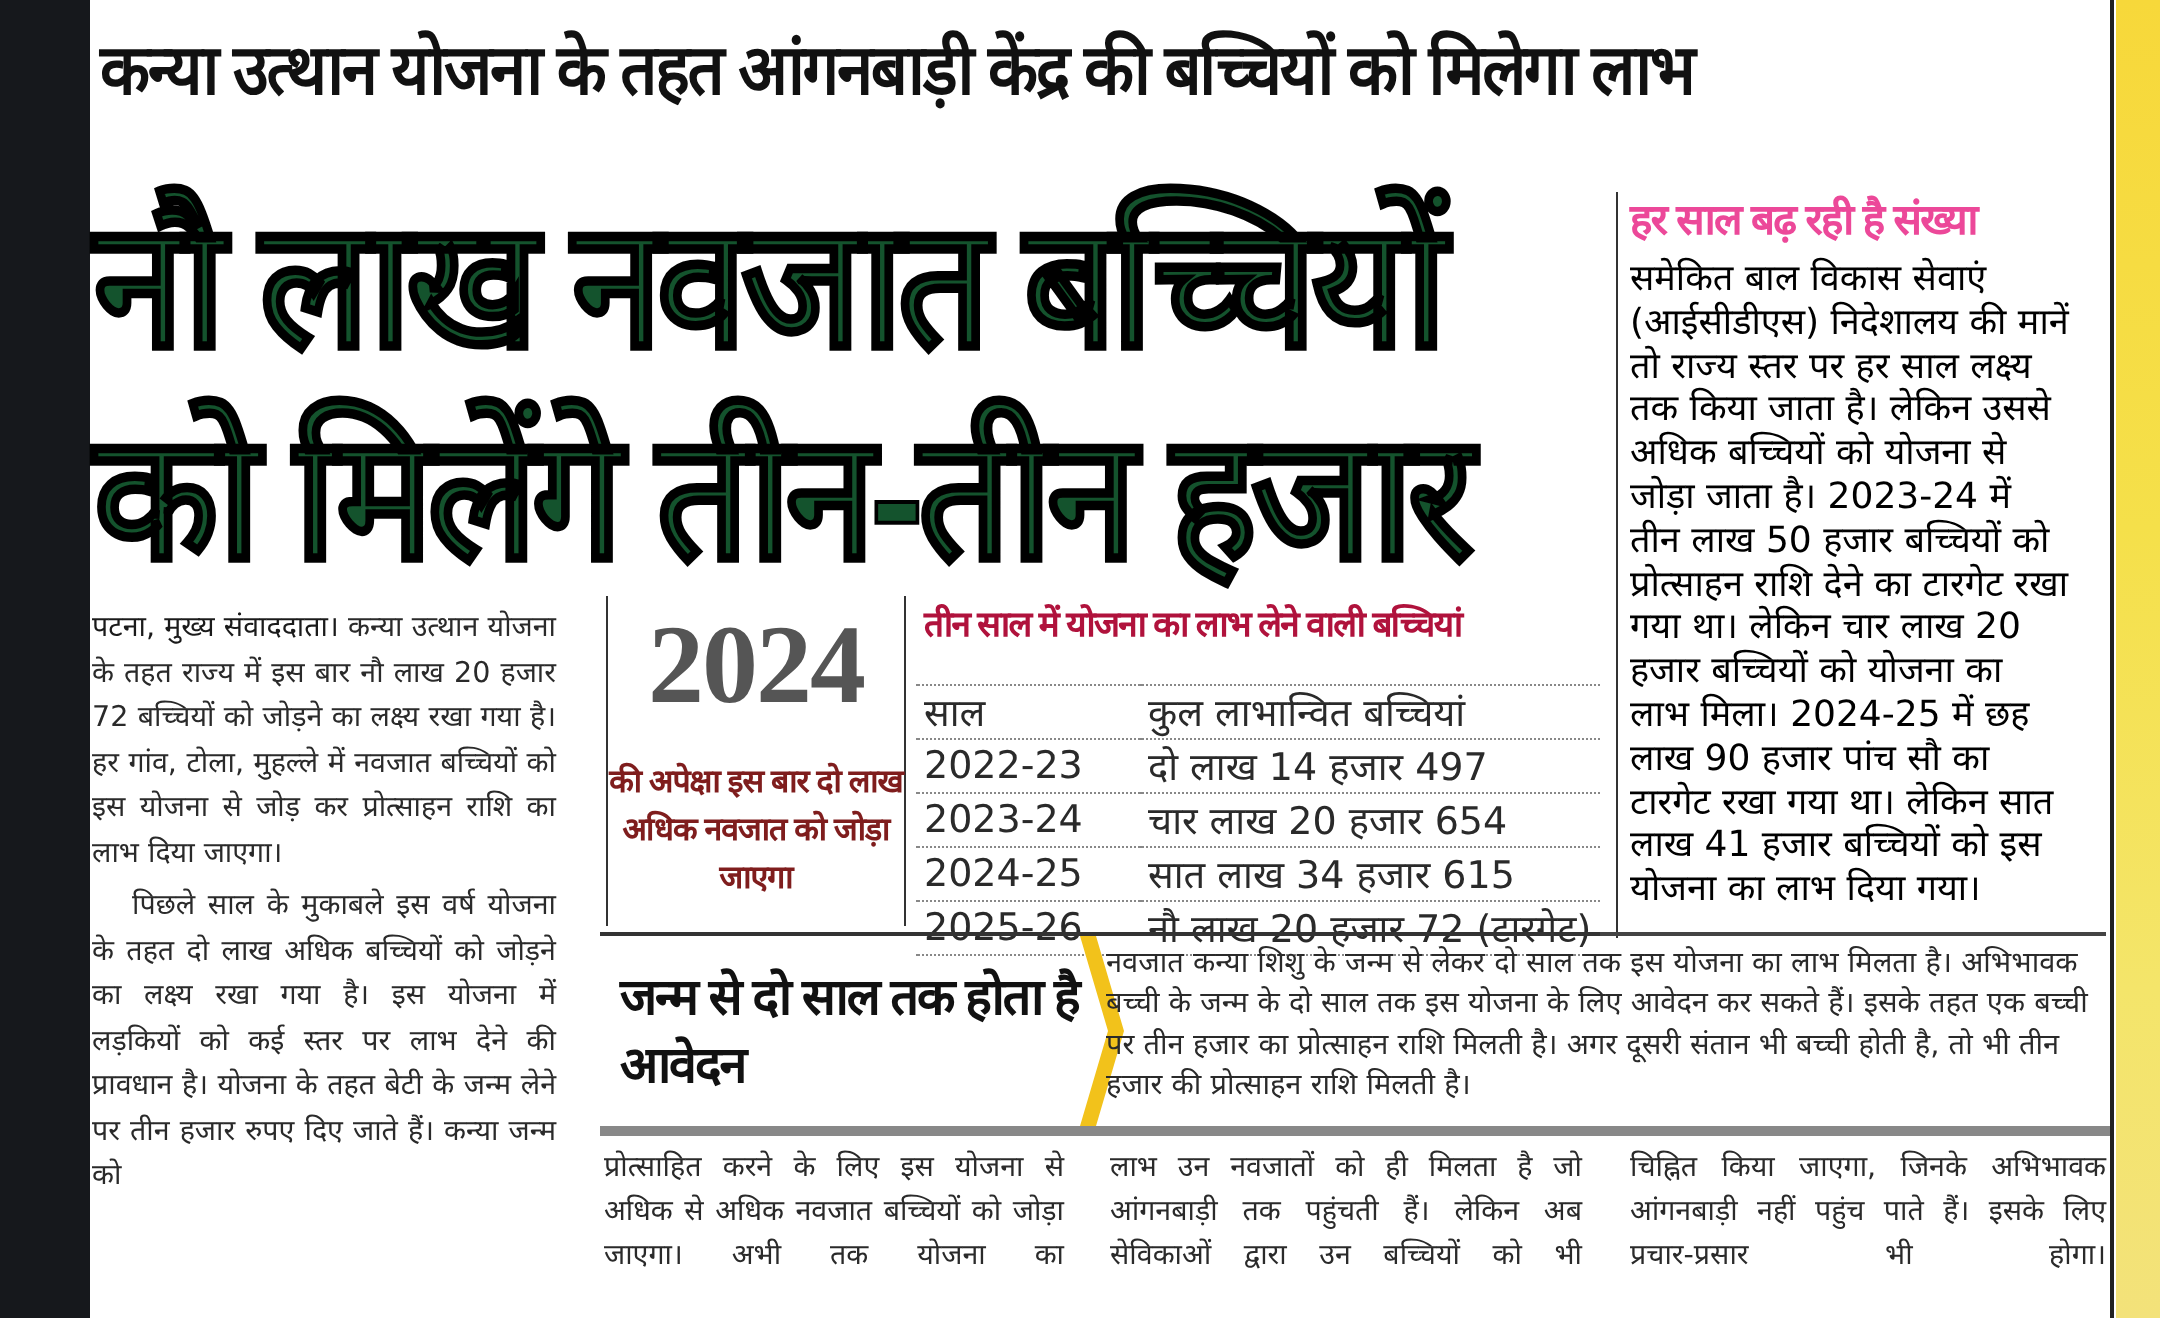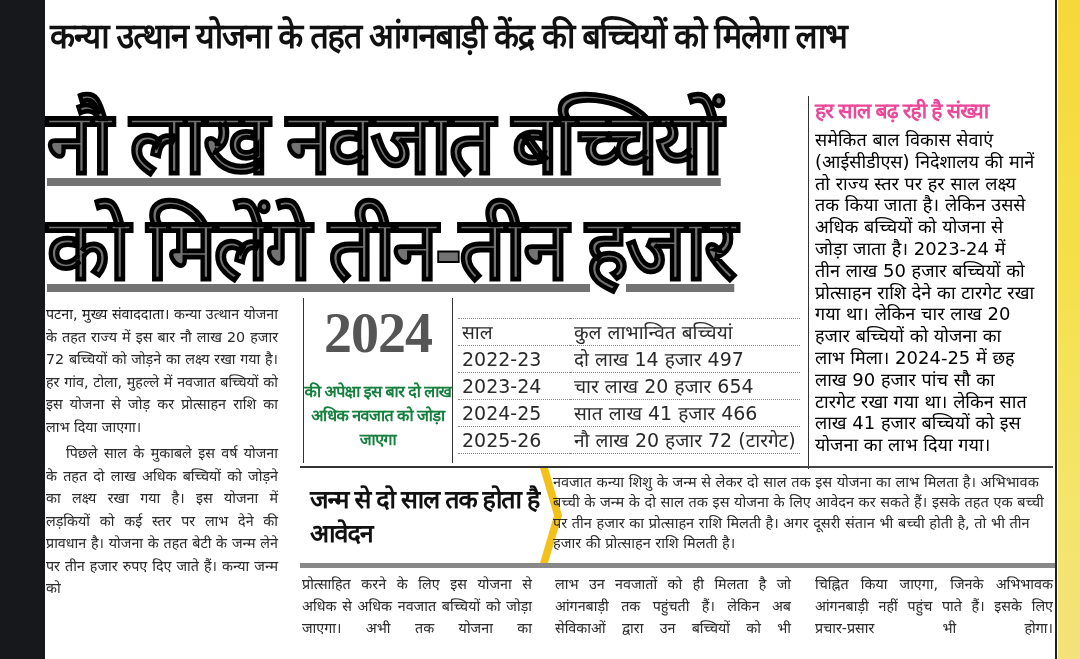--- a/index.html
+++ b/index.html
@@ -8,36 +8,36 @@
 
   .left-strip { position: absolute; left: 0; top: 0; width: 45px; height: 659px; background: #16181c; }
   .right-strip { position: absolute; left: 1058px; top: 0; width: 22px; height: 659px;
     background: linear-gradient(180deg, #f7d83a 0%, #f5e04a 40%, #f4e56a 75%, #f3e27a 100%); }
   .right-rule { position: absolute; left: 1055px; top: 0; width: 2px; height: 659px; background: #222; }
 
   .kicker { position: absolute; left: 50px; top: 14px; width: 1000px; font-family: "Liberation Sans", sans-serif;
     font-size: 35px; font-weight: bold; letter-spacing: -1.2px; color: #111; line-height: 44px; white-space: nowrap; transform: scaleX(0.93); transform-origin: left; }
 
   .headline { position: absolute; left: 47px; top: 90px; width: 760px; font-family: "Liberation Sans", sans-serif;
-    font-size: 88px; font-weight: 900; color: #737373; line-height: 106px; letter-spacing: -3px; white-space: nowrap; text-decoration: underline; }
+    font-size: 88px; font-weight: 900; color: #14532d; line-height: 106px; letter-spacing: -3px; white-space: nowrap; }
   .headline span { display: block; transform: scaleX(0.92); transform-origin: left; -webkit-text-stroke: 2px #000; }
 
   .sidebar { position: absolute; left: 808px; top: 96px; width: 246px; height: 373px; border-left: 1.5px solid #333; padding-left: 6px; }
   .sidebar-title { font-family: "Liberation Sans", sans-serif; font-size: 21px; font-weight: bold; color: #ec4899; letter-spacing: -0.8px; line-height: 30px; white-space: nowrap; }
   .sidebar-body { font-size: 18px; line-height: 21.8px; color: #000000; margin-top: 3px; padding-right: 18px; }
   .sidebar-bottom-rule { position: absolute; left: 800px; top: 466px; width: 253px; height: 1.5px; background: #444; }
 
   .lead-col { position: absolute; left: 46px; top: 303px; width: 232px; font-size: 14.3px; line-height: 22.5px; color: #2a2a2a; text-align: justify; }
   .lead-col .dateline { font-weight: normal; color: #1a1a1a; }
   .lead-col p { margin: 0; }
   .lead-col p.indent { text-indent: 20px; margin-top: 4px; }
 
   .stat-box { position: absolute; left: 303px; top: 298px; width: 150px; height: 165px; border-left: 1.5px solid #333; border-right: 1.5px solid #333; text-align: center; }
   .stat-year { font-family: "Liberation Serif", serif; font-weight: bold; font-size: 56px; color: #555; letter-spacing: -1px; line-height: 62px; margin-top: 4px; }
-  .stat-caption { font-family: "Liberation Sans", sans-serif; font-size: 16px; font-weight: bold; color: #15803d; line-height: 24px; margin-top: 16px; letter-spacing: -0.5px; }
+  .stat-caption { font-family: "Liberation Sans", sans-serif; font-size: 16px; font-weight: bold; color: #7f1d1d; line-height: 24px; margin-top: 16px; letter-spacing: -0.5px; }
 
   .table-box { position: absolute; left: 458px; top: 300px; width: 342px; }
   .table-title { font-family: "Liberation Sans", sans-serif; font-size: 17.5px; font-weight: bold; color: #b0123c; letter-spacing: -0.8px; line-height: 24px; white-space: nowrap; padding-left: 4px; }
   .data-table { width: 100%; border-collapse: collapse; margin-top: 18px; font-size: 19px; color: #2a2a2a; }
   .data-table td, .data-table th { text-align: left; font-weight: normal; padding: 0 0 0 4px; height: 21.5px; border-bottom: 1px dotted #888; white-space: nowrap; }
   .data-table tr:first-child th, .data-table tr:first-child td { border-top: 1px dotted #888; }
   .data-table .c1 { width: 112px; }
 
   .row-rule { position: absolute; left: 300px; top: 466px; width: 500px; height: 1.5px; background: #333; }
 
@@ -76,37 +76,38 @@
   <p><span class="dateline">पटना, मुख्य संवाददाता।</span> <span>कन्या उत्थान योजना के तहत राज्य में इस बार नौ लाख 20 हजार 72 बच्चियों को जोड़ने का लक्ष्य रखा गया है। हर गांव, टोला, मुहल्ले में नवजात बच्चियों को इस योजना से जोड़ कर प्रोत्साहन राशि का लाभ दिया जाएगा।</span></p>
   <p class="indent">पिछले साल के मुकाबले इस वर्ष योजना के तहत दो लाख अधिक बच्चियों को जोड़ने का लक्ष्य रखा गया है। इस योजना में लड़कियों को कई स्तर पर लाभ देने की प्रावधान है। योजना के तहत बेटी के जन्म लेने पर तीन हजार रुपए दिए जाते हैं। कन्या जन्म को</p>
 </div>
 
 <div class="stat-box">
   <div class="stat-year">2024</div>
   <div class="stat-caption">की अपेक्षा इस बार दो लाख अधिक नवजात को जोड़ा जाएगा</div>
 </div>
 
 <div class="table-box">
+  <div class="table-title">तीन साल में योजना का लाभ लेने वाली बच्चियां</div>
   <table class="data-table">
     <tbody>
         <tr>
       <th class="c1">साल</th>
       <th>कुल लाभान्वित बच्चियां</th>
     </tr>
     <tr>
       <td class="c1">2022-23</td>
       <td>दो लाख 14 हजार 497</td>
     </tr>
     <tr>
       <td class="c1">2023-24</td>
       <td>चार लाख 20 हजार 654</td>
     </tr>
     <tr>
       <td class="c1">2024-25</td>
-      <td>सात लाख 41 हजार 466</td>
+      <td>सात लाख 34 हजार 615</td>
     </tr>
     <tr>
       <td class="c1">2025-26</td>
       <td>नौ लाख 20 हजार 72 (टारगेट)</td>
     </tr>
   </tbody>
     </table>
 </div>
 
 <div class="row-rule"></div>

